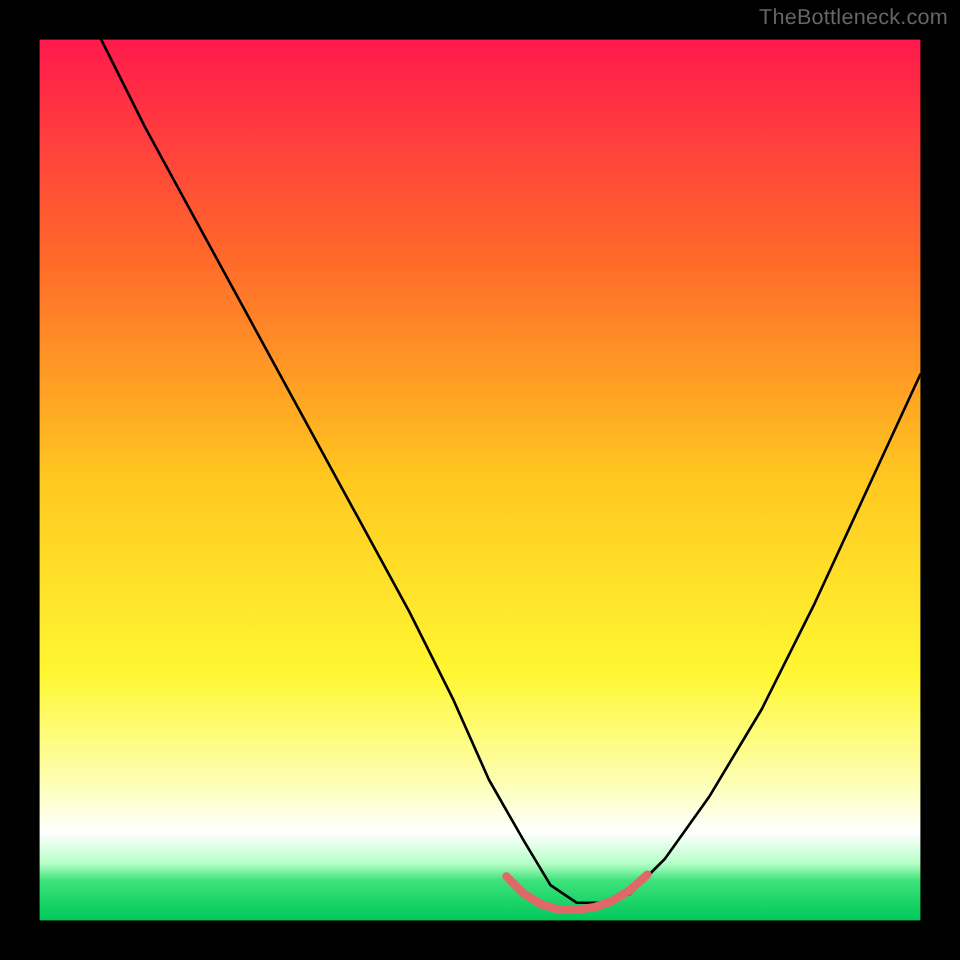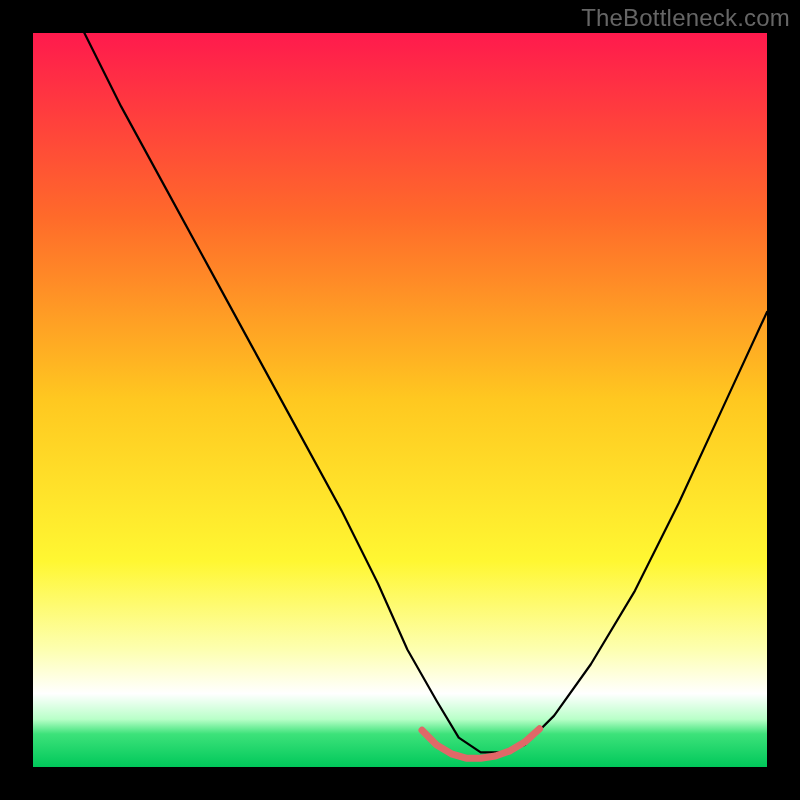--- a/index.html
+++ b/index.html
@@ -17,21 +17,21 @@
     top: 0;
     width: 800px;
     height: 800px;
     background: #000;
   }
   .watermark {
     position: absolute;
     top: 4px;
     right: 10px;
     color: #666;
-    font-size: 24px;
+    font-size: 18px;
     font-weight: 500;
     letter-spacing: 0.2px;
     user-select: none;
     text-align: center;
   }
   svg {
     position: absolute;
     left: 0;
     top: 0;
   }

